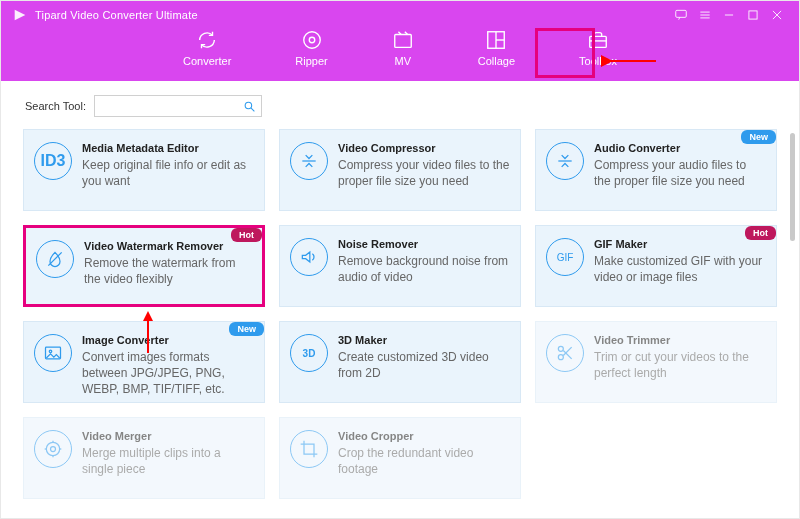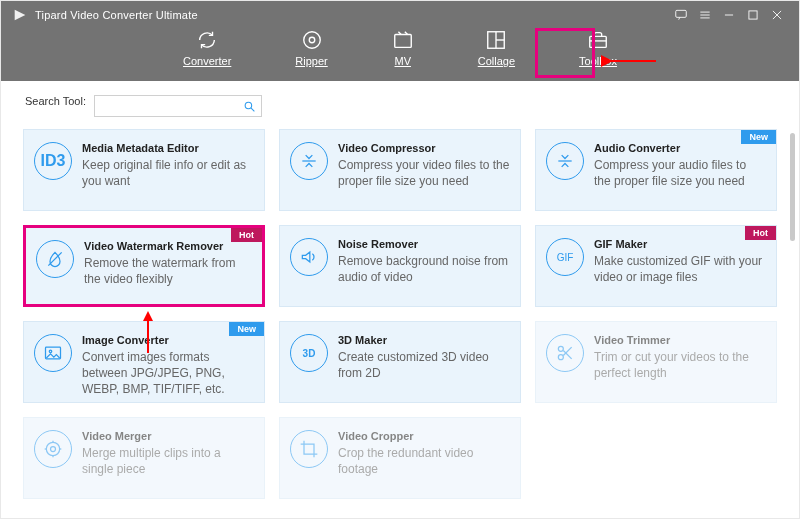--- a/index.html
+++ b/index.html
@@ -1,54 +1,54 @@
 <!DOCTYPE html>
 <html><head>
 <meta charset="utf-8">
 <style>
   * { box-sizing: border-box; margin: 0; padding: 0; font-family: -apple-system, "Segoe UI", Arial, sans-serif; }
   body { background: #fff; }
   .app { width: 800px; height: 519px; background: #fff; display: flex; flex-direction: column; border: 1px solid #e8e8e8; position: relative; }
 
   
-  .titlebar { height: 80px; background: #737373; color: #fff; display: flex; flex-direction: column; }
+  .titlebar { height: 80px; background: #d946ef; color: #fff; display: flex; flex-direction: column; }
   .titlebar-top { display: flex; align-items: center; padding: 4px 10px 0 10px; height: 24px; }
   .titlebar-logo { width: 18px; height: 18px; margin-right: 6px; display:flex; align-items:center; justify-content:center;}
   .titlebar-title { font-size: 11px; font-weight: 400; letter-spacing: .2px; }
   .titlebar-spacer { flex: 1; }
   .win-btn { width: 24px; height: 20px; display: flex; align-items: center; justify-content: center; cursor: pointer; }
   .win-btn svg { stroke: #fff; }
 
   
   .tabs { display: flex; justify-content: center; gap: 52px; margin-top: 2px; }
-  .tab { display: flex; flex-direction: column; align-items: center; gap: 4px; font-size: 11px; cursor: pointer; position: relative; padding: 2px 6px; text-decoration: underline; }
+  .tab { display: flex; flex-direction: column; align-items: center; gap: 4px; font-size: 11px; cursor: pointer; position: relative; padding: 2px 6px; }
   .tab .tab-icon { width: 22px; height: 22px; display:flex; align-items:center; justify-content:center;}
   .tab-highlight { position: absolute; border: 3px solid #e6007e; pointer-events: none; }
 
   
   .arrow { position: absolute; pointer-events: none; }
 
   
-  .search-row { display: flex; align-items: flex-start; gap: 8px; padding: 14px 24px 8px 24px; }
+  .search-row { display: flex; align-items: center; gap: 8px; padding: 14px 24px 8px 24px; }
   .search-label { font-size: 11px; color: #333; }
   .search-box { border: 1px solid #d0d0d0; height: 22px; width: 168px; display: flex; align-items: center; padding: 0 6px; }
   .search-input { border: none; outline: none; flex: 1; font-size: 11px; background: transparent; }
   .search-icon { color: #2f9bed; display:flex; }
 
   
   .grid-wrap { flex: 1; padding: 4px 22px 12px 22px; overflow: hidden; position: relative; }
   .grid { display: grid; grid-template-columns: repeat(3, 1fr); grid-auto-rows: 82px; gap: 14px 14px; }
   .card { background: #eaf4fc; border: 1px solid #d8e8f5; position: relative; display: flex; align-items: flex-start; padding: 12px 10px; cursor: pointer; }
   .card.highlighted { border: 3px solid #e6007e; }
   .card .icon { width: 38px; height: 38px; border: 1.5px solid #2f9bed; border-radius: 50%; display: flex; align-items:center; justify-content:center; flex-shrink:0; margin-right: 10px; color:#2f9bed; }
   .card .icon svg { stroke: #2f9bed; }
   .card .texts { flex:1; overflow:hidden; }
   .card .title { font-size: 11px; font-weight: 700; color: #222; margin-bottom: 3px; }
   .card .desc { font-size: 12px; color: #666; line-height: 1.35; }
-  .badge { position: absolute; right: 0; top: 0; font-size: 9px; color: #fff; padding: 2px 8px; font-weight: 600; }
+  .badge { position: absolute; right: 0; top: 0; font-size: 9px; color: #fff; padding: 2px 8px; font-weight: 600; border-radius: 6px; }
   .badge.hot { background: #be185d; }
   .badge.new { background: #2f9bed; }
   .faded { opacity: 0.55; }
 
   .scrollbar { position: absolute; right: 4px; top: 132px; width: 5px; height: 108px; background: #c9c9c9; border-radius: 3px; }
 
 </style>
 </head>
 <body>
 

